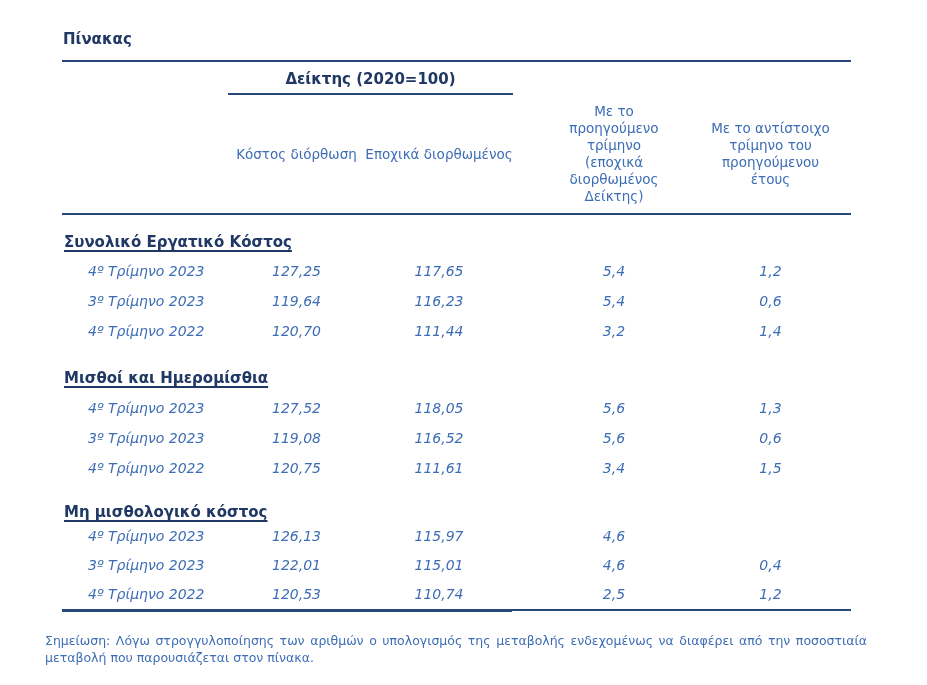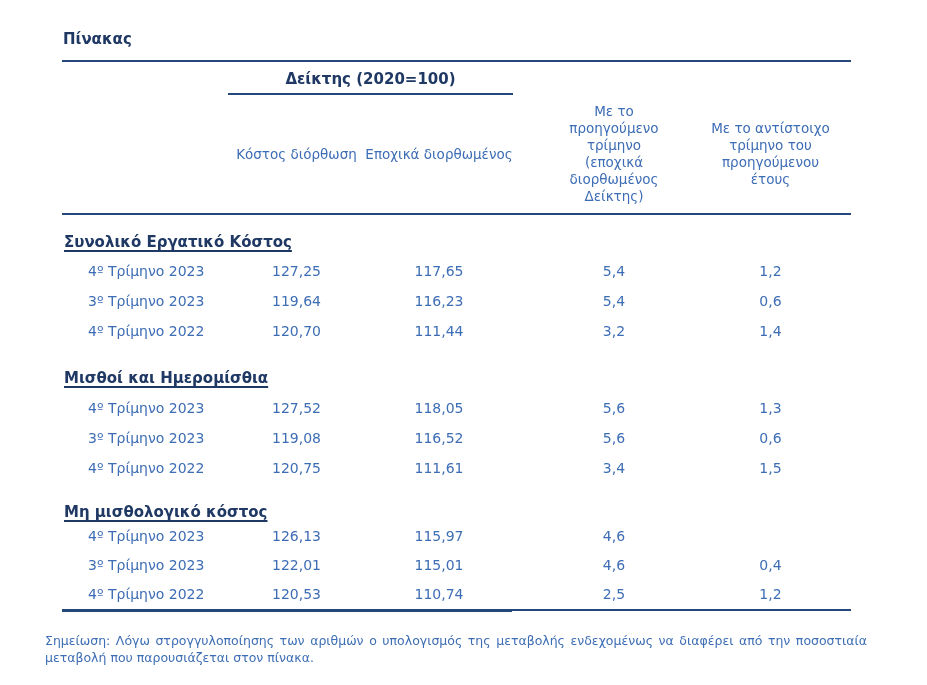--- a/index.html
+++ b/index.html
@@ -59,21 +59,21 @@
     text-decoration:underline;
     text-decoration-thickness:1.5px;
     text-underline-offset:3px;
     line-height:18px;
     padding-left:2px;
   }
   .sec1 .section-heading{margin-top:18px;margin-bottom:5px;}
   .sec2 .section-heading{margin-top:23px;margin-bottom:6px;}
   .sec3 .section-heading{margin-top:20px;margin-bottom:0;}
 
-  .data-row{height:30px;align-items:center;}
+  .data-row{height:30px;align-items:center;font-style:italic;}
   .sec3 .data-row{height:29px;}
   .period{
     font-size:14px;color:var(--blue);
     padding-left:26px;white-space:nowrap;
   }
   .val{
     font-size:14px;color:var(--blue);
     text-align:center;
   }
 

